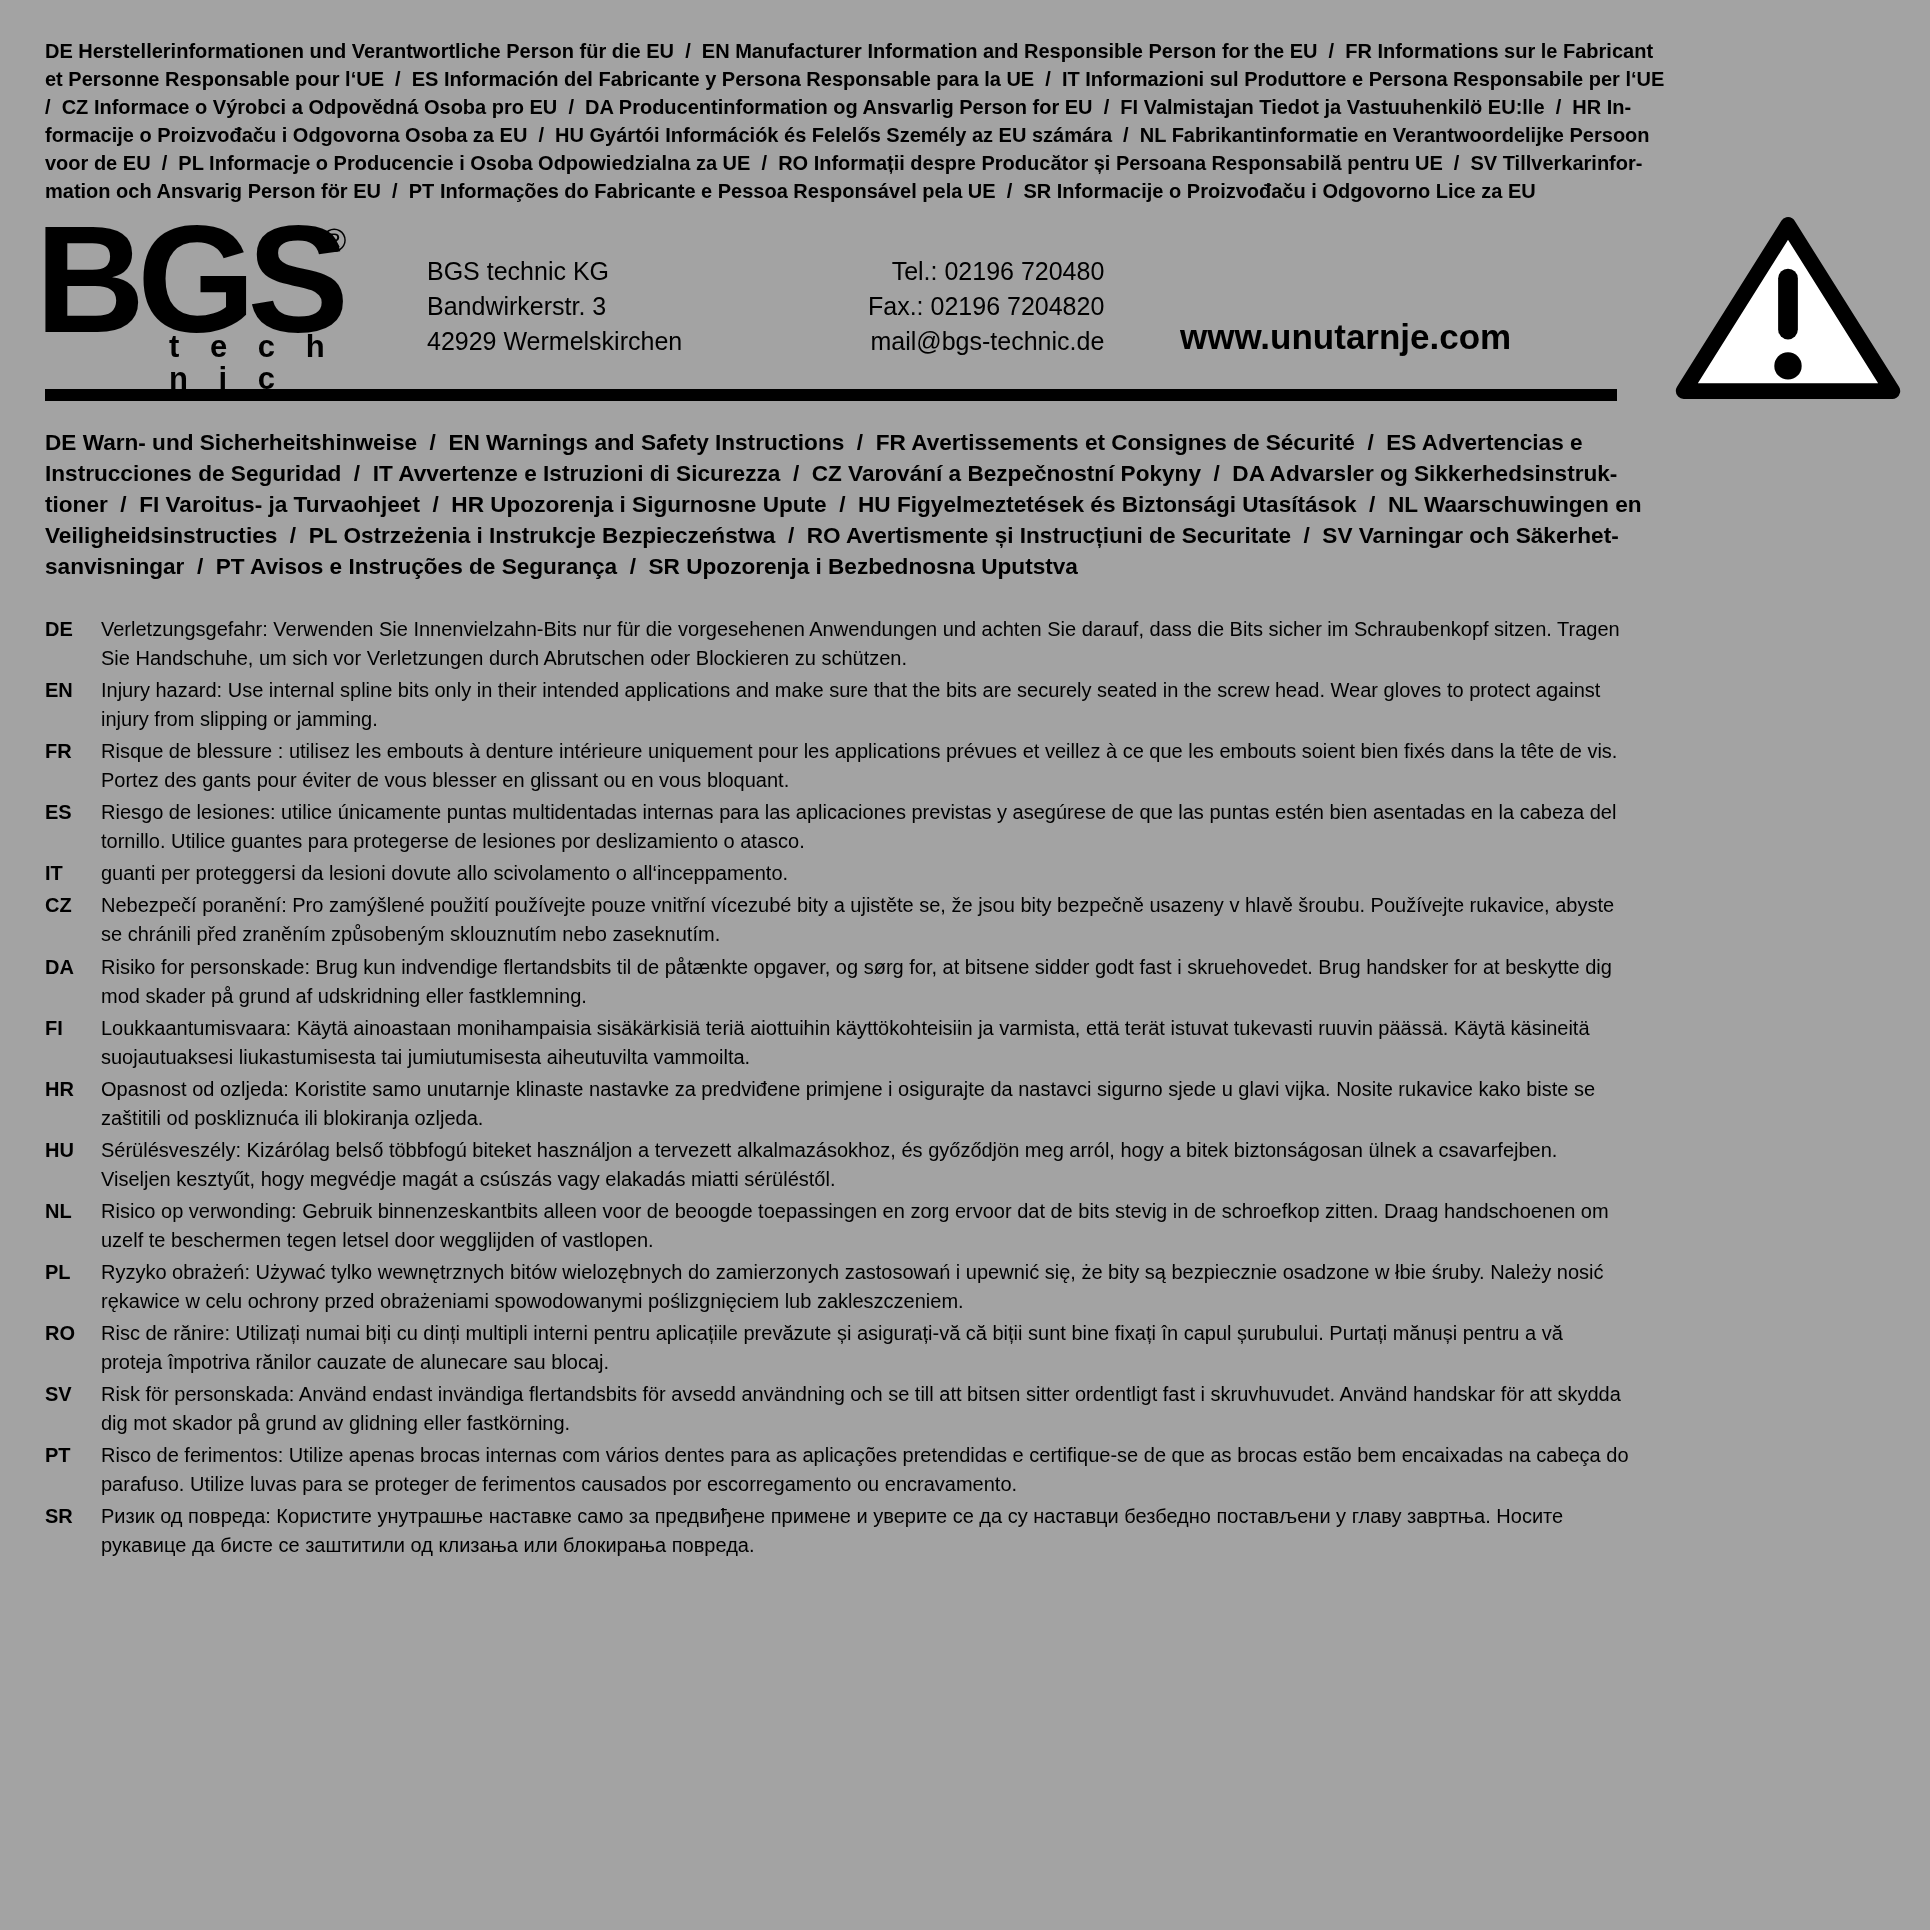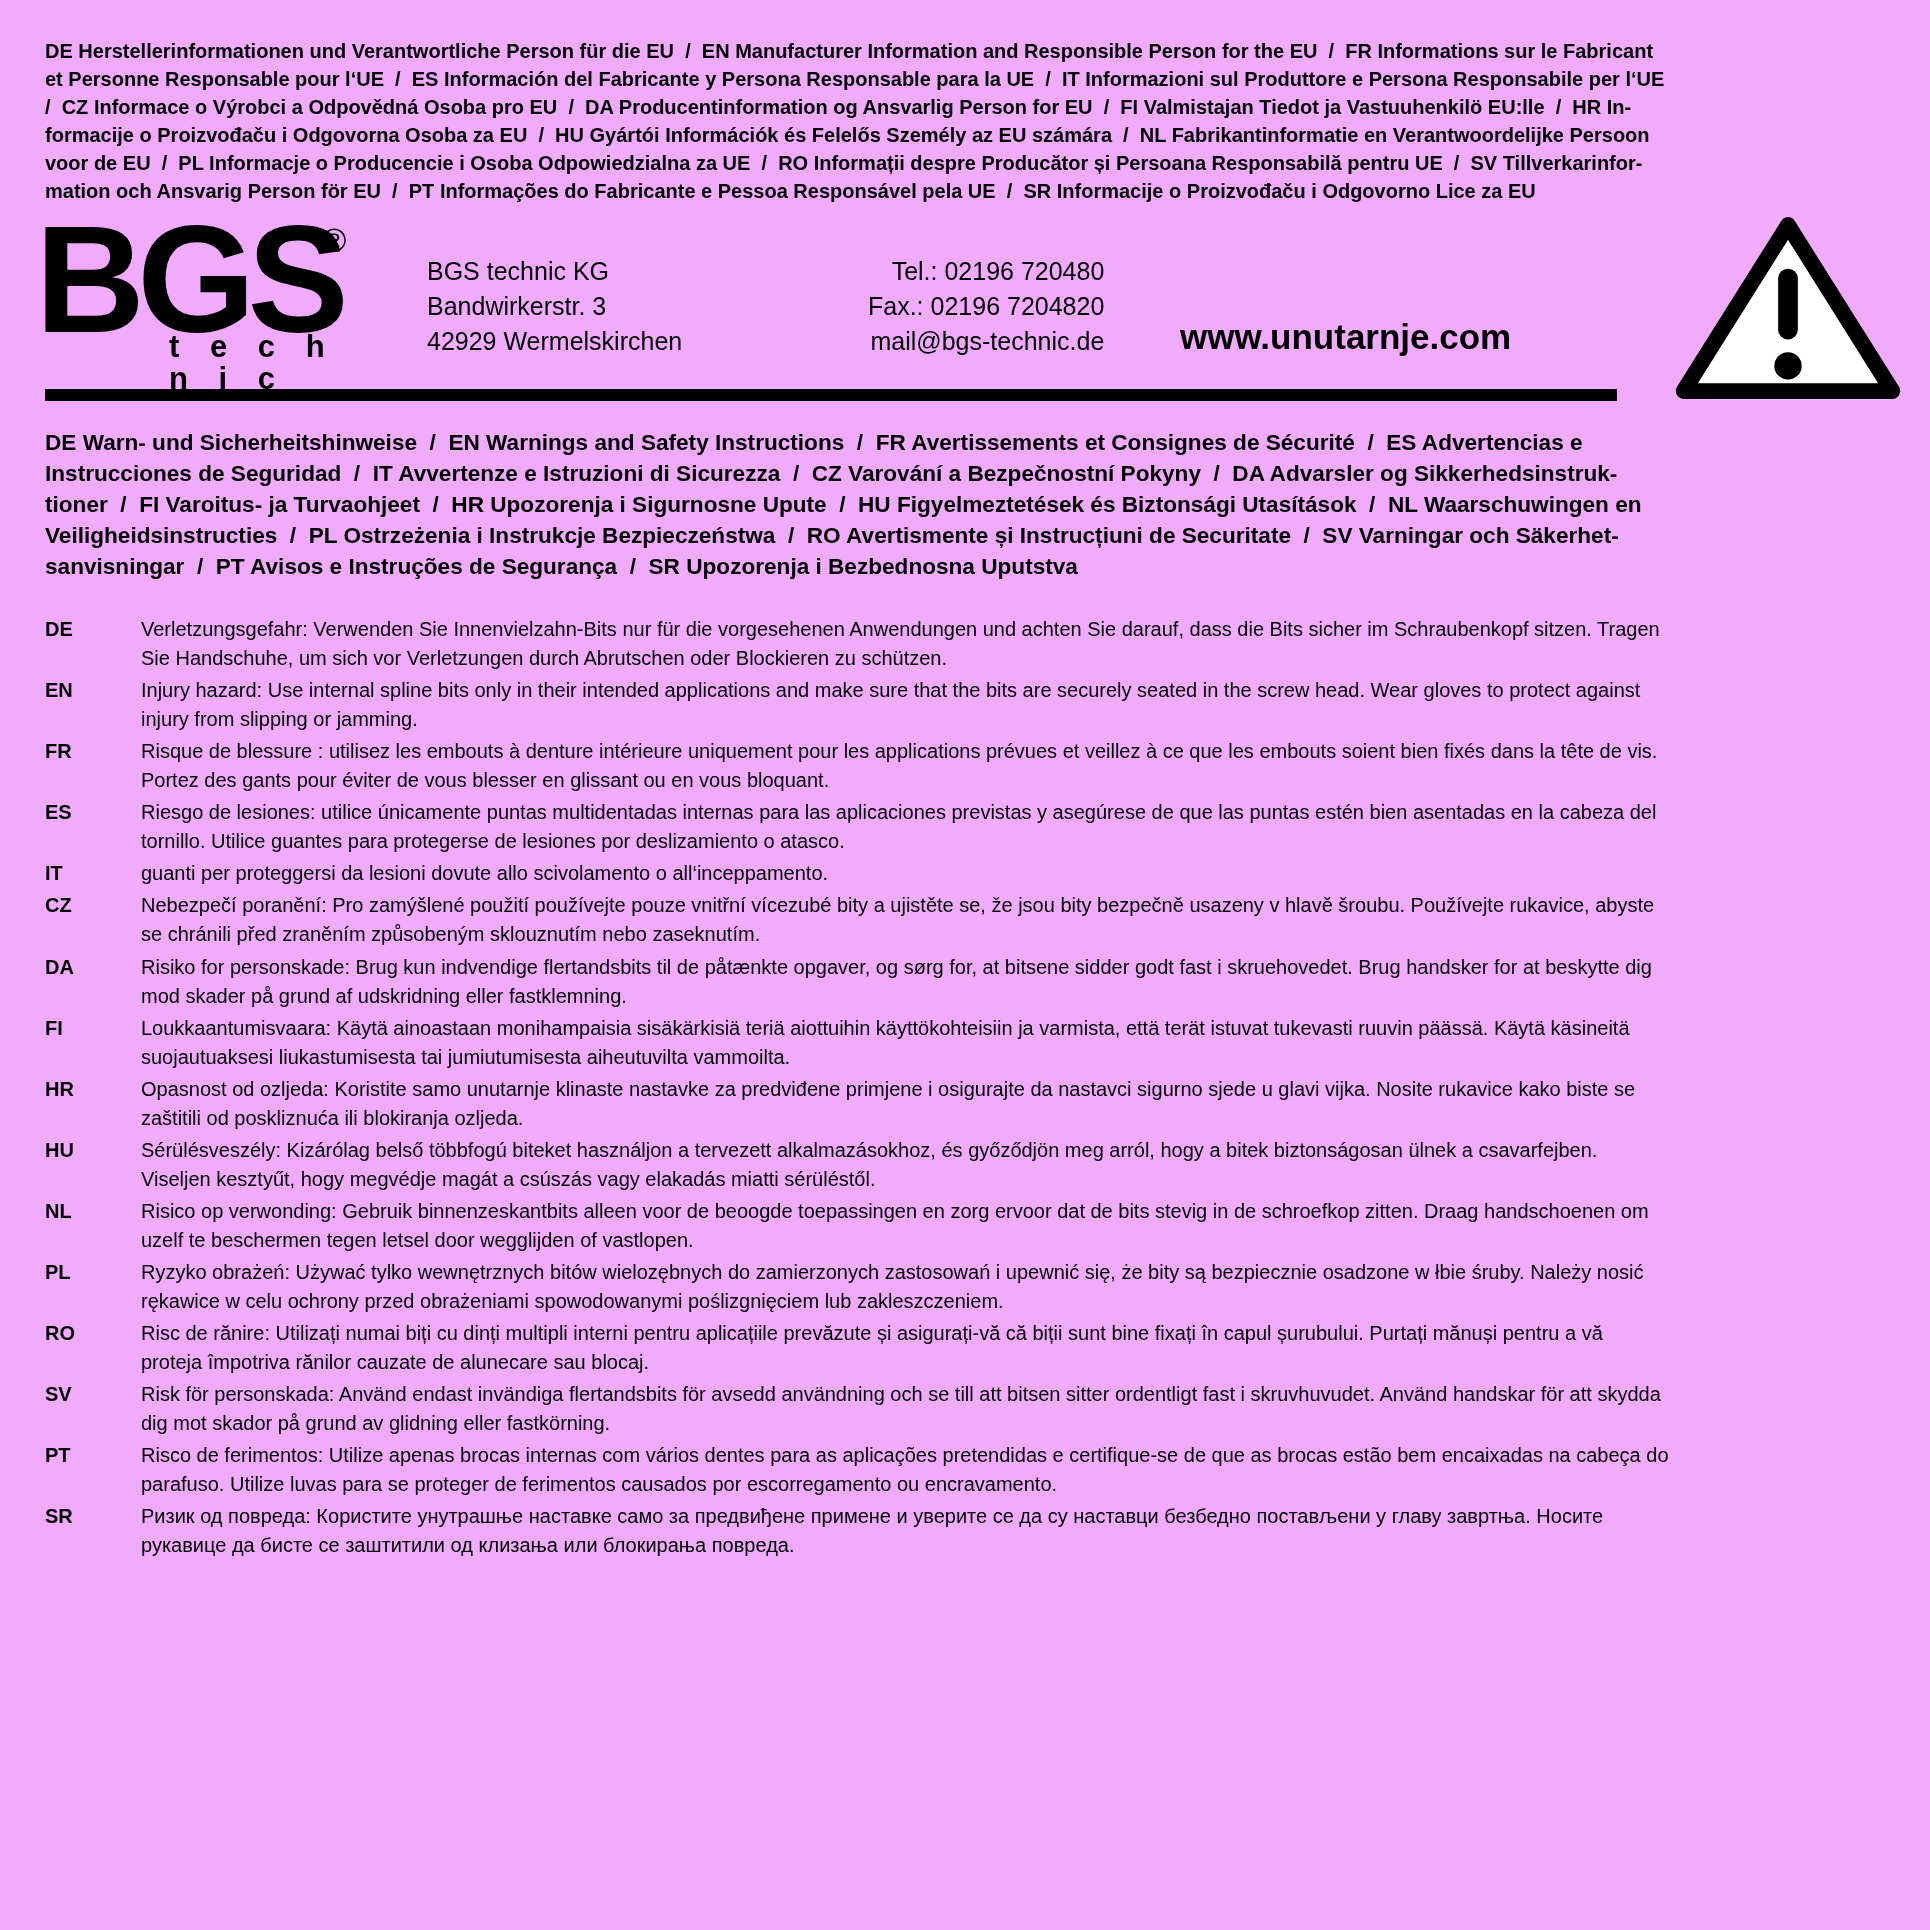--- a/index.html
+++ b/index.html
@@ -1,19 +1,19 @@
 <!DOCTYPE html>
 <html style="font-size:12.5px"><head>
 <meta charset="utf-8">
 <style>
   html,body { margin:0; padding:0; background:#ffffff; }
   .page {
     position:relative;
     width:1930px; height:1930px;
-    background:#f0abfc;
+    background:#a3a3a3;
     color:#000000;
     font-family:"Liberation Sans", sans-serif;
     overflow:hidden;
   }
   .tline { white-space:pre; }
 
   
   .h1-block {
     position:absolute; left:45px; top:37px;
     font-size:20px; line-height:28px; font-weight:bold;
@@ -46,21 +46,21 @@
     font-size:22.6px; line-height:31px; font-weight:bold;
   }
 
   
   .warnings {
     position:absolute; left:45px; top:615px; right:15.6px;
     font-size:20px; line-height:29px;
   }
   .warn-row { display:flex; margin-bottom:3.1px; }
   .warn-code { flex:0 0 56px; width:56px; font-weight:bold; }
-  .warn-text { flex:1 1 auto;margin-left:40px; }
+  .warn-text { flex:1 1 auto; }
 </style>
 </head>
 <body>
 
 <div class="page">
 
   <div class="h1-block">
       <div class="tline">DE Herstellerinformationen und Verantwortliche Person für die EU  /  EN Manufacturer Information and Responsible Person for the EU  /  FR Informations sur le Fabricant</div>
       <div class="tline">et Personne Responsable pour l‘UE  /  ES Información del Fabricante y Persona Responsable para la UE  /  IT Informazioni sul Produttore e Persona Responsabile per l‘UE</div>
       <div class="tline">/  CZ Informace o Výrobci a Odpovědná Osoba pro EU  /  DA Producentinformation og Ansvarlig Person for EU  /  FI Valmistajan Tiedot ja Vastuuhenkilö EU:lle  /  HR In-</div>

